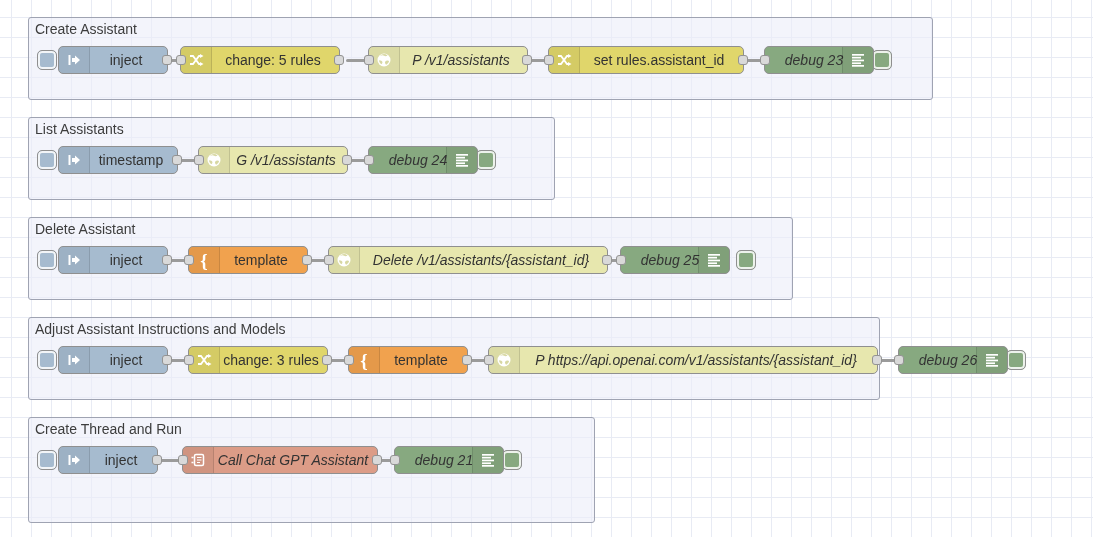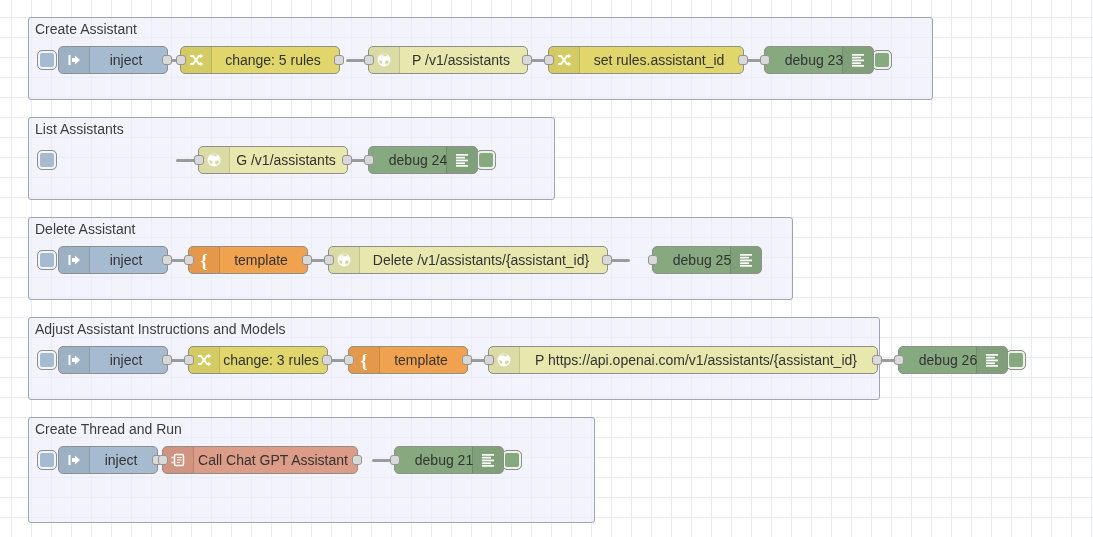--- a/index.html
+++ b/index.html
@@ -36,21 +36,21 @@
     left:auto;right:0;border-right:none;border-left:1px solid rgba(0,0,0,.12);
     border-radius:0 4px 4px 0;
   }
   .icon-region svg{display:block}
   .brace{color:#fff;font-size:19px;font-weight:bold;line-height:1;font-family:"Liberation Serif",serif;}
   .node-label{
     flex:1;text-align:center;font-size:14px;color:#333;white-space:nowrap;overflow:hidden;
     padding:0 6px 0 32px;
   }
   .node-label.rpad{padding:0 16px 0 6px;}
-  .node-label.it{}
+  .node-label.it{font-style:italic;}
   .port{
     position:absolute;width:10px;height:10px;top:8px;background:#d9d9d9;
     border:1px solid #939393;border-radius:3px;box-sizing:border-box;z-index:3;
   }
   .port.in{left:-5px}.port.out{right:-5px}
   .wire{position:absolute;height:3px;background:#9b9b9b;z-index:1;border-radius:2px;}
   .node-button{
     position:absolute;width:20px;height:20px;border:1px solid #8f8f8f;border-radius:5px;
     box-sizing:border-box;box-shadow:inset 0 0 0 2px rgba(255,255,255,.85);z-index:1;
   }
@@ -131,20 +131,30 @@
     <span class="node-label it rpad">debug 23</span>
     <span class="port in"></span>
   </div>
 
   <div class="group" style="left:28px;top:117px;width:527px;height:83px">
     <span class="group-label">List Assistants</span>
   </div>
   <div class="wire" style="left:176px;top:158.5px;width:24px"></div>
   <div class="wire" style="left:346px;top:158.5px;width:24px"></div>
   <div class="node-button nb-inject" style="left:37px;top:150px"></div>
+  <div class="node n-inject" style="left:58px;top:146px;width:120px">
+    <span class="icon-region">
+      <svg width="16" height="16" viewBox="0 0 16 16">
+          <rect x="2.5" y="3" width="2" height="10" fill="#fff"></rect>
+          <polygon points="6,6 9,6 9,3.5 14,8 9,12.5 9,10 6,10" fill="#fff"></polygon>
+        </svg>
+    </span>
+    <span class="node-label">timestamp</span>
+    <span class="port out"></span>
+  </div>
   <div class="node n-http" style="left:198px;top:146px;width:150px">
     <span class="icon-region">
       <svg width="16" height="16" viewBox="0 0 16 16">
           <circle cx="8" cy="8" r="6.5" fill="#fff"></circle>
           <path fill="#d8d8a4" d="M4 4.2c1.4-1.2 3-1.3 4.2-.4 1 .7 2.4.4 3.3-.4C10.4 2.5 9.2 2 8 2 6.4 2 5 2.9 4 4.2zM3 8.3c1.1.4 2.1.2 3 .9.9.8.4 2-.6 3C4 11.3 3.1 9.9 3 8.3zM9.3 9.4c1-1 2.9-1 3.8-.3-.4 1.7-1.5 3-3 3.7-.7-1.1-1.7-2.5-.8-3.4z"></path>
         </svg>
     </span>
     <span class="node-label it">G /v1/assistants</span>
     <span class="port in"></span>
     <span class="port out"></span>
@@ -194,21 +204,21 @@
       <svg width="16" height="16" viewBox="0 0 16 16">
           <circle cx="8" cy="8" r="6.5" fill="#fff"></circle>
           <path fill="#d8d8a4" d="M4 4.2c1.4-1.2 3-1.3 4.2-.4 1 .7 2.4.4 3.3-.4C10.4 2.5 9.2 2 8 2 6.4 2 5 2.9 4 4.2zM3 8.3c1.1.4 2.1.2 3 .9.9.8.4 2-.6 3C4 11.3 3.1 9.9 3 8.3zM9.3 9.4c1-1 2.9-1 3.8-.3-.4 1.7-1.5 3-3 3.7-.7-1.1-1.7-2.5-.8-3.4z"></path>
         </svg>
     </span>
     <span class="node-label it">Delete /v1/assistants/{assistant_id}</span>
     <span class="port in"></span>
     <span class="port out"></span>
   </div>
   <div class="node-button nb-debug" style="left:736px;top:250px"></div>
-  <div class="node n-debug" style="left:652px;top:246px;width:110px">
+  <div class="node n-debug" style="left:620px;top:246px;width:110px">
     <span class="icon-region right">
       <svg width="16" height="16" viewBox="0 0 16 16" fill="#fff">
           <rect x="2" y="2" width="12" height="1.7"></rect>
           <rect x="2" y="4.8" width="9" height="1.7"></rect>
           <rect x="2" y="7.6" width="12" height="1.7"></rect>
           <rect x="2" y="10.4" width="9" height="1.7"></rect>
           <rect x="2" y="13" width="12" height="1.7"></rect>
         </svg>
     </span>
     <span class="node-label it rpad">debug 25</span>
@@ -289,21 +299,21 @@
   <div class="node n-inject" style="left:58px;top:446px;width:100px">
     <span class="icon-region">
       <svg width="16" height="16" viewBox="0 0 16 16">
           <rect x="2.5" y="3" width="2" height="10" fill="#fff"></rect>
           <polygon points="6,6 9,6 9,3.5 14,8 9,12.5 9,10 6,10" fill="#fff"></polygon>
         </svg>
     </span>
     <span class="node-label">inject</span>
     <span class="port out"></span>
   </div>
-  <div class="node n-subflow" style="left:162px;top:446px;width:196px">
+  <div class="node n-subflow" style="left:182px;top:446px;width:196px">
     <span class="icon-region">
       <svg width="16" height="16" viewBox="0 0 16 16" fill="none" stroke="#fff">
           <rect x="4.5" y="2.5" width="9" height="11" rx="1.5" stroke-width="1.5"></rect>
           <path d="M7 5.5h4.5M7 8h4.5M7 10.5h3" stroke-width="1.2"></path>
           <path d="M1.5 5.5h2M1.5 10.5h2" stroke-width="1.5"></path>
         </svg>
     </span>
     <span class="node-label it">Call Chat GPT Assistant</span>
     <span class="port in"></span>
     <span class="port out"></span>

